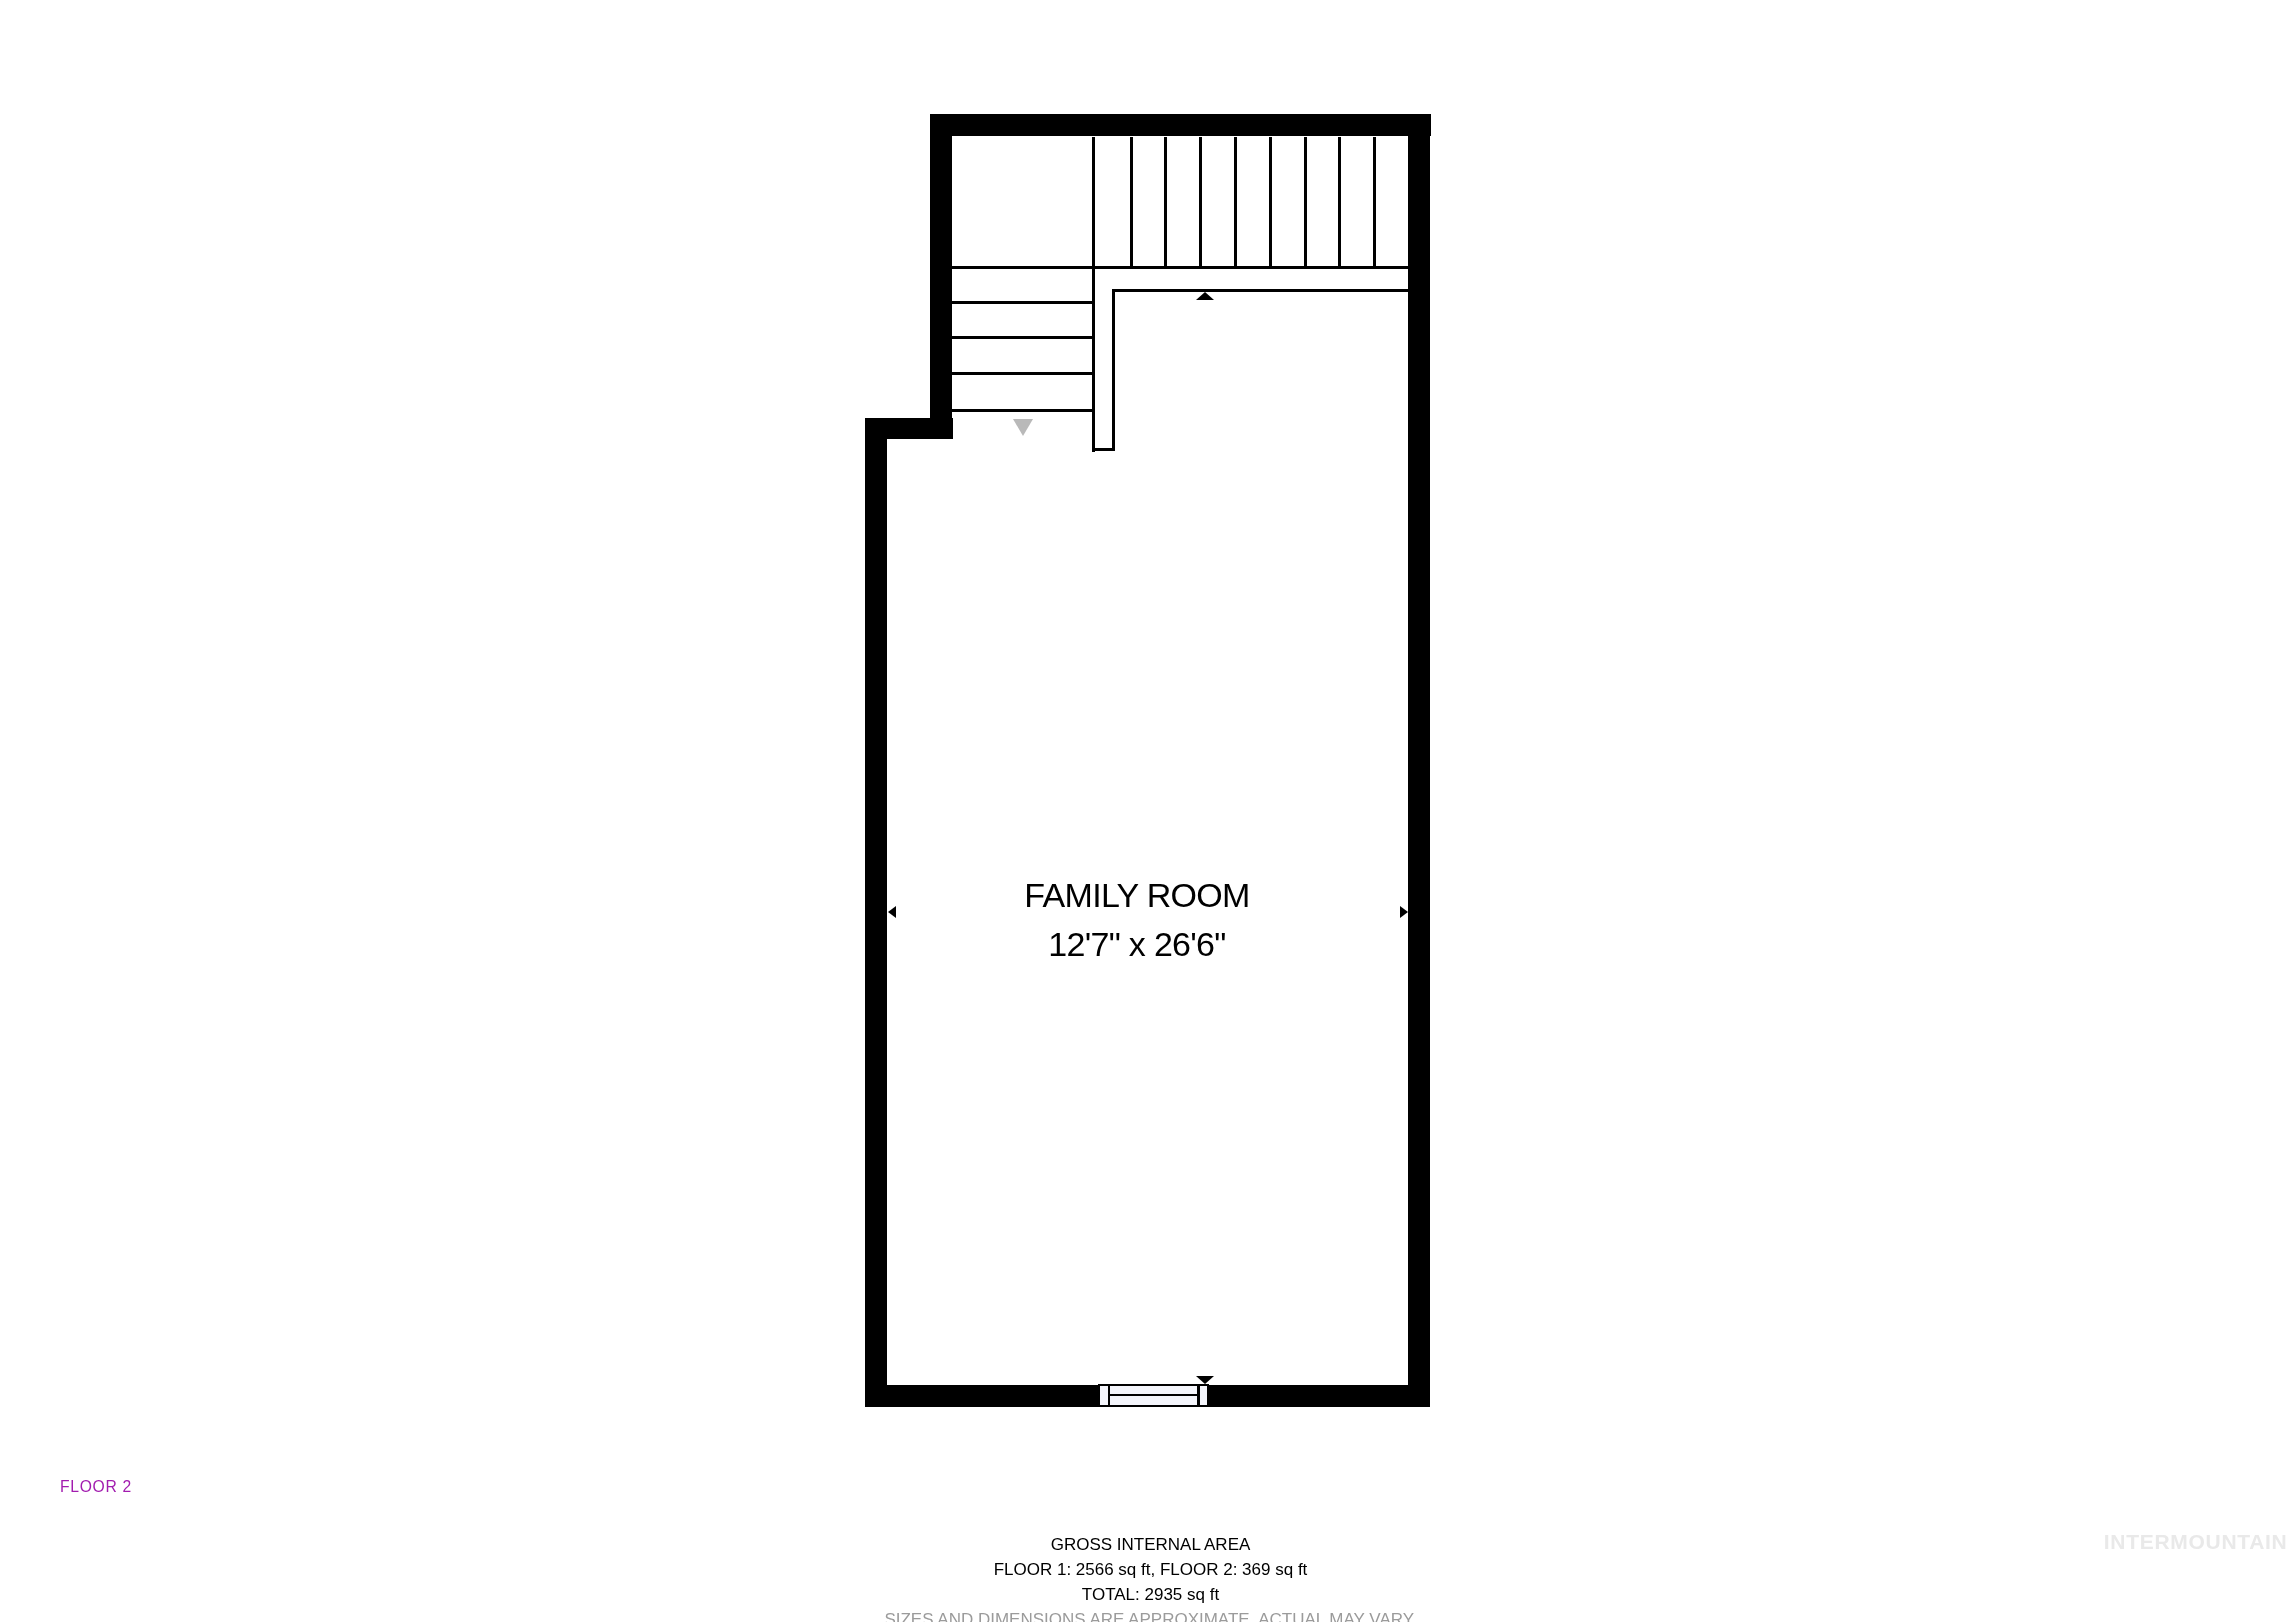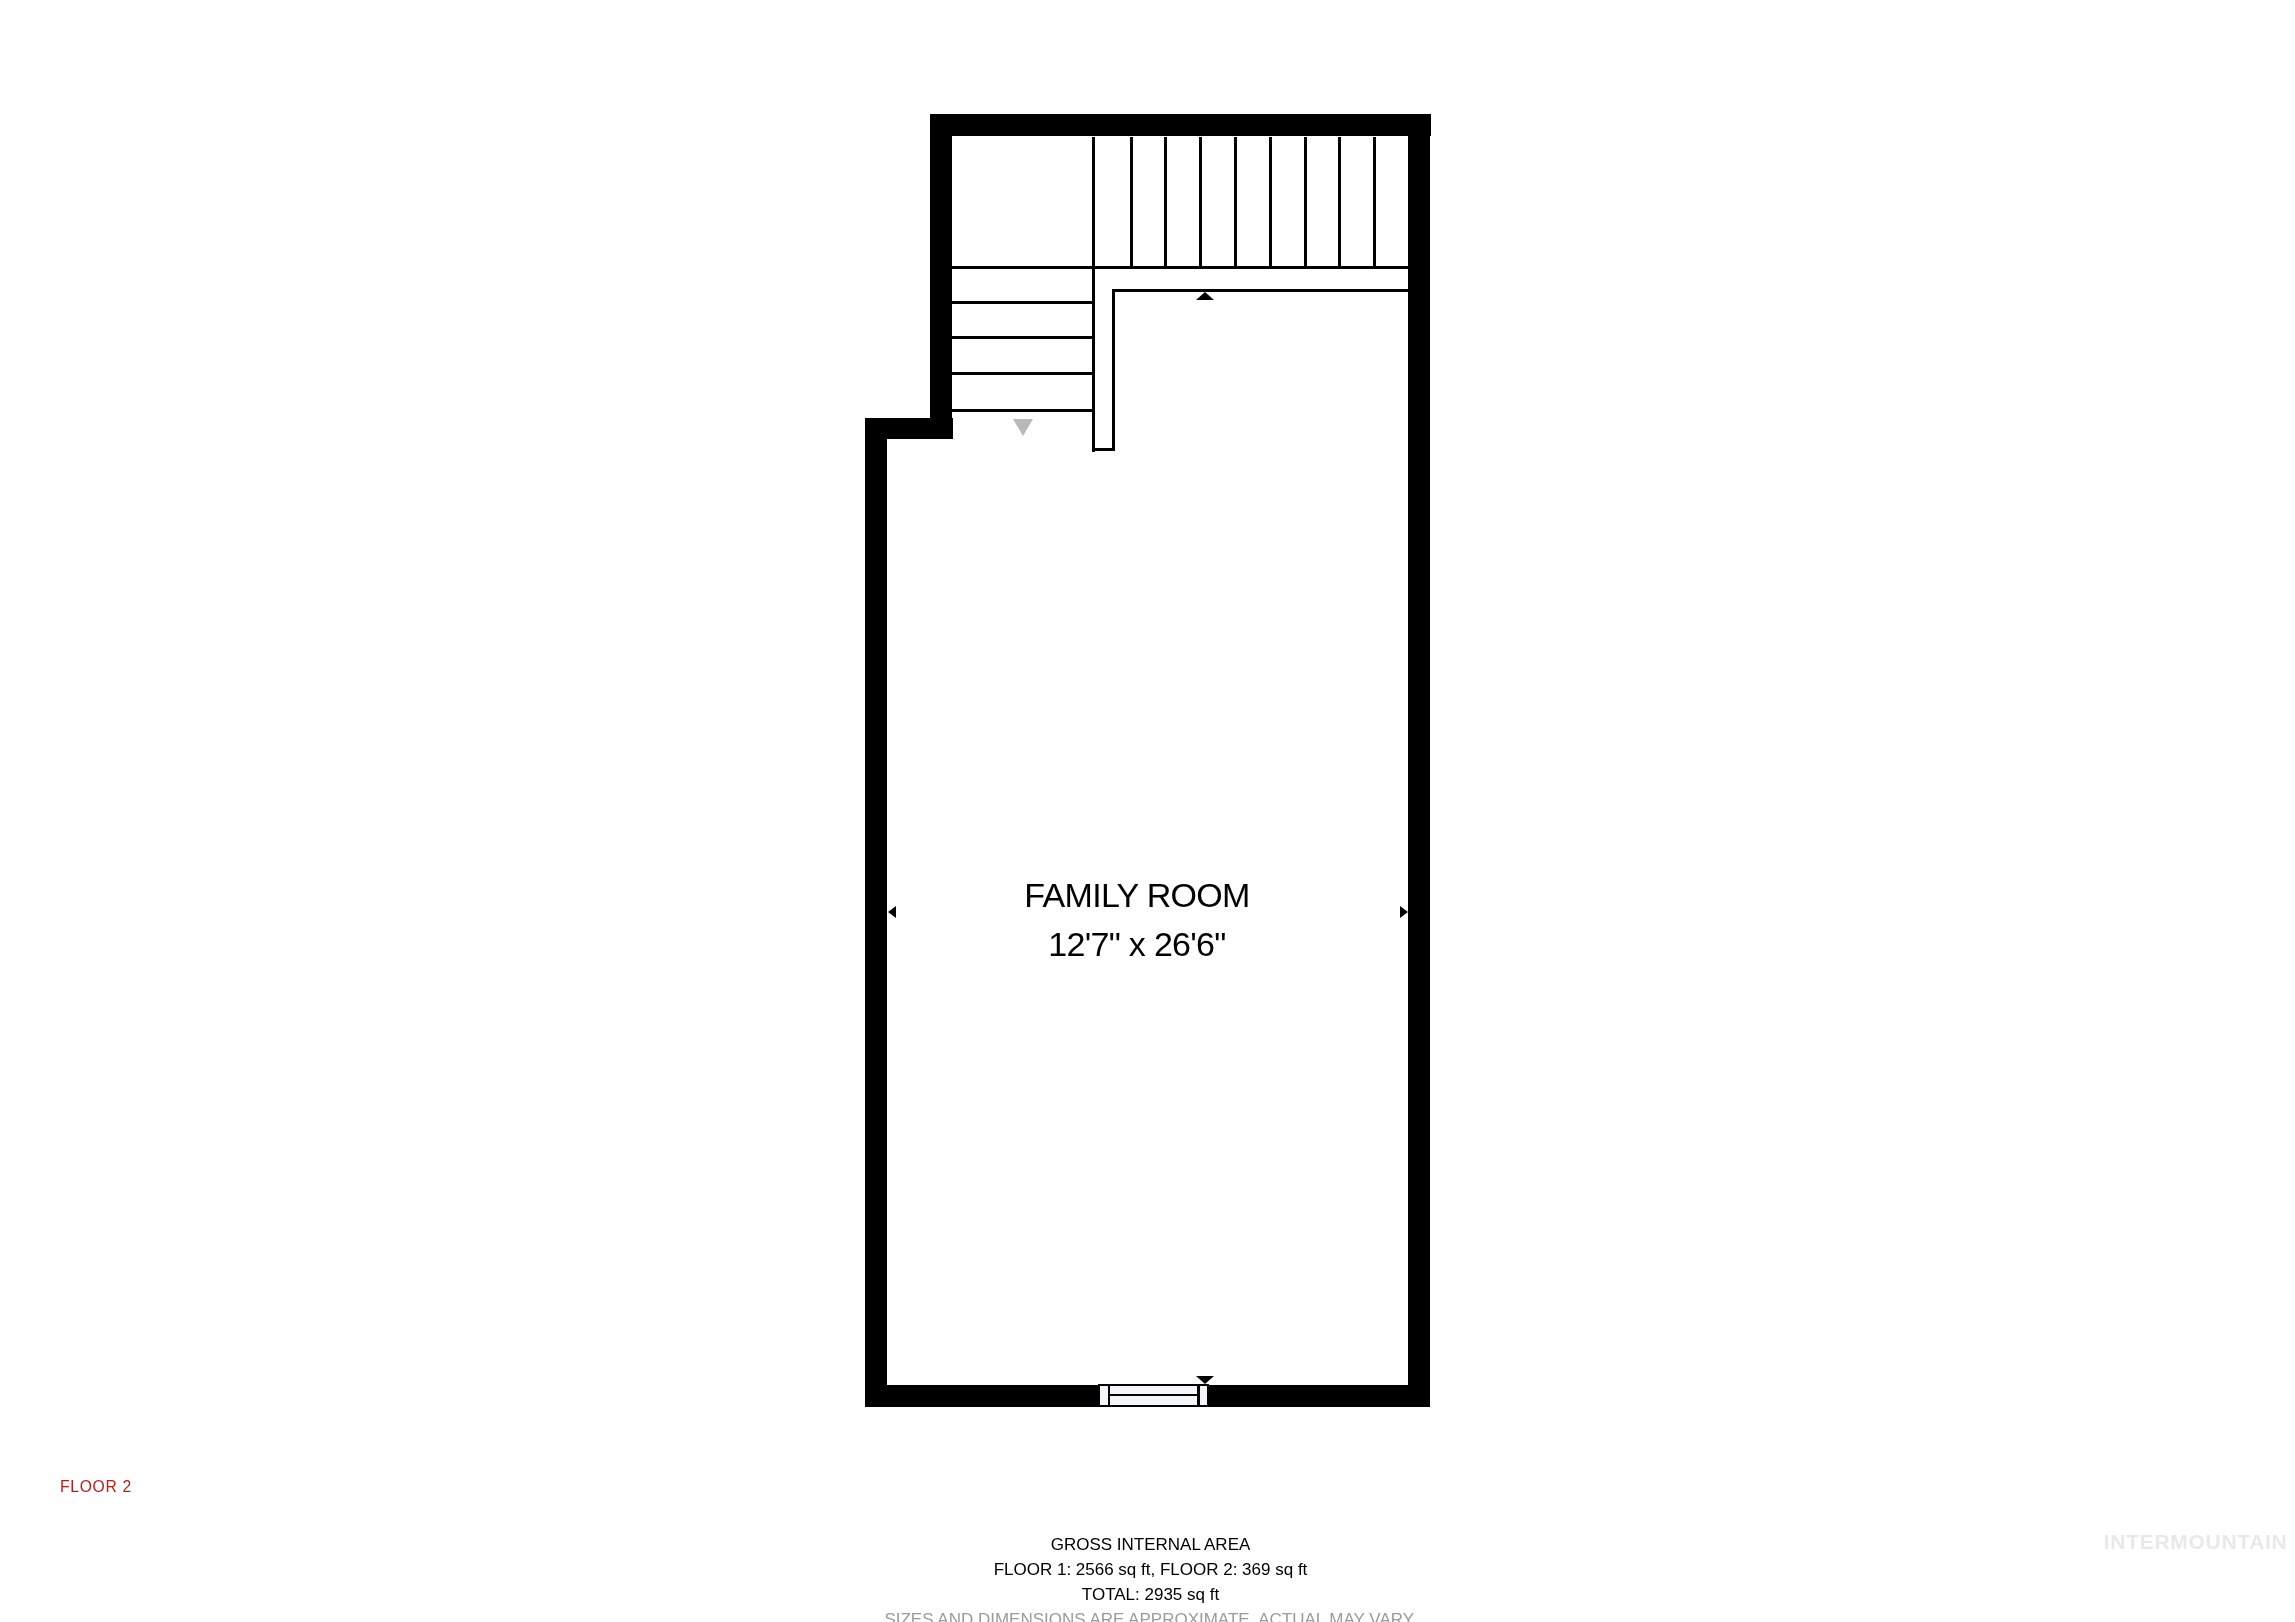--- a/index.html
+++ b/index.html
@@ -50,21 +50,21 @@
   
   #window{left:1098px;top:1384px;width:111px;height:23px;background:#f4f5fb;
           border:2.2px solid #000000;box-sizing:border-box;}
   #window .cap{position:absolute;top:0;bottom:0;width:2.2px;background:#000000;}
   #window .cap-l{left:7.5px;} #window .cap-r{right:7.5px;}
   #window .mid{position:absolute;left:7.5px;right:7.5px;top:8.2px;height:2.2px;background:#000000;}
 
   
   #room-label{left:913px;top:871px;width:448px;text-align:center;color:#000000;
               font-size:34px;line-height:49px;letter-spacing:-0.7px;}
-  #floor-label{left:60px;top:1478px;font-size:15.7px;color:#b91c1c;letter-spacing:0.7px;}
+  #floor-label{left:60px;top:1478px;font-size:15.7px;color:#a21caf;letter-spacing:0.7px;}
   #footer{left:0;top:1532px;width:2301px;text-align:center;color:#000000;
           font-size:17px;line-height:25px;}
   #footer .muted{color:#9b9b9b;}
   #watermark{right:7.5px;top:1530px;font-size:21px;font-weight:bold;color:#e9e9e9;
              letter-spacing:0.7px;}
 </style>
 </head>
 <body>
 
 <div class="abs" style="left:0;top:0;width:2248px;height:1623px;">

